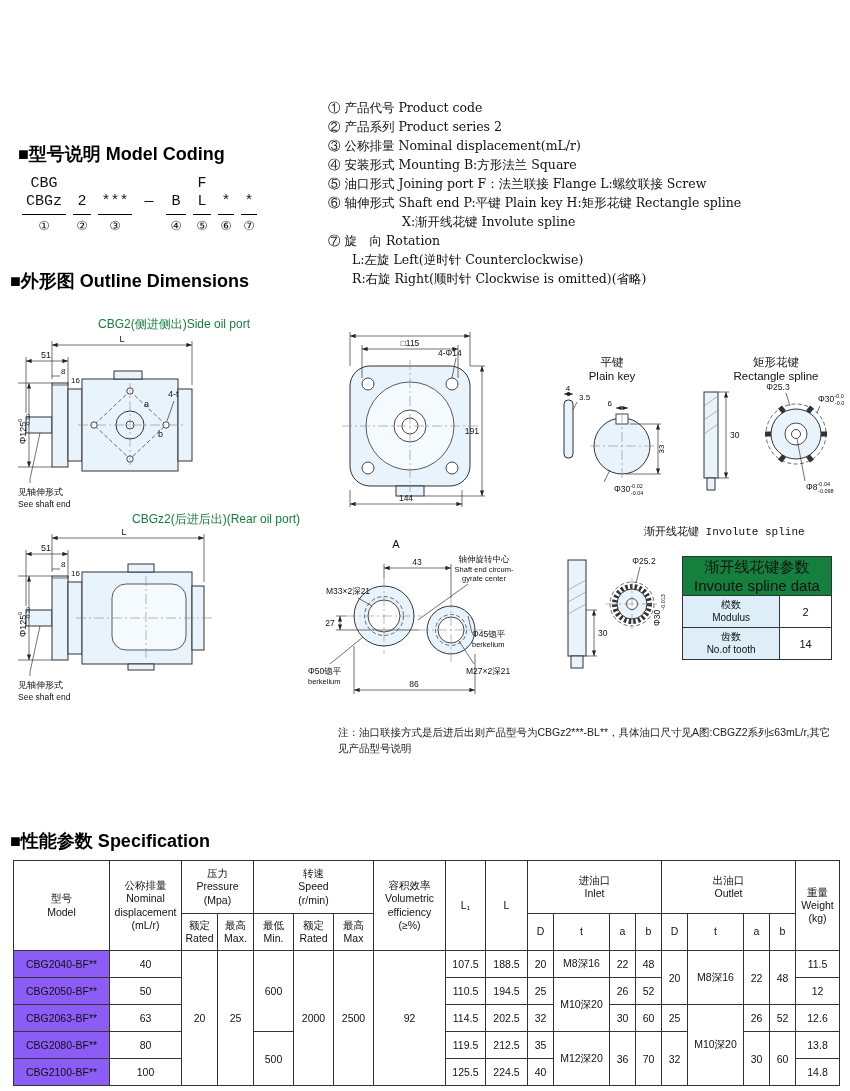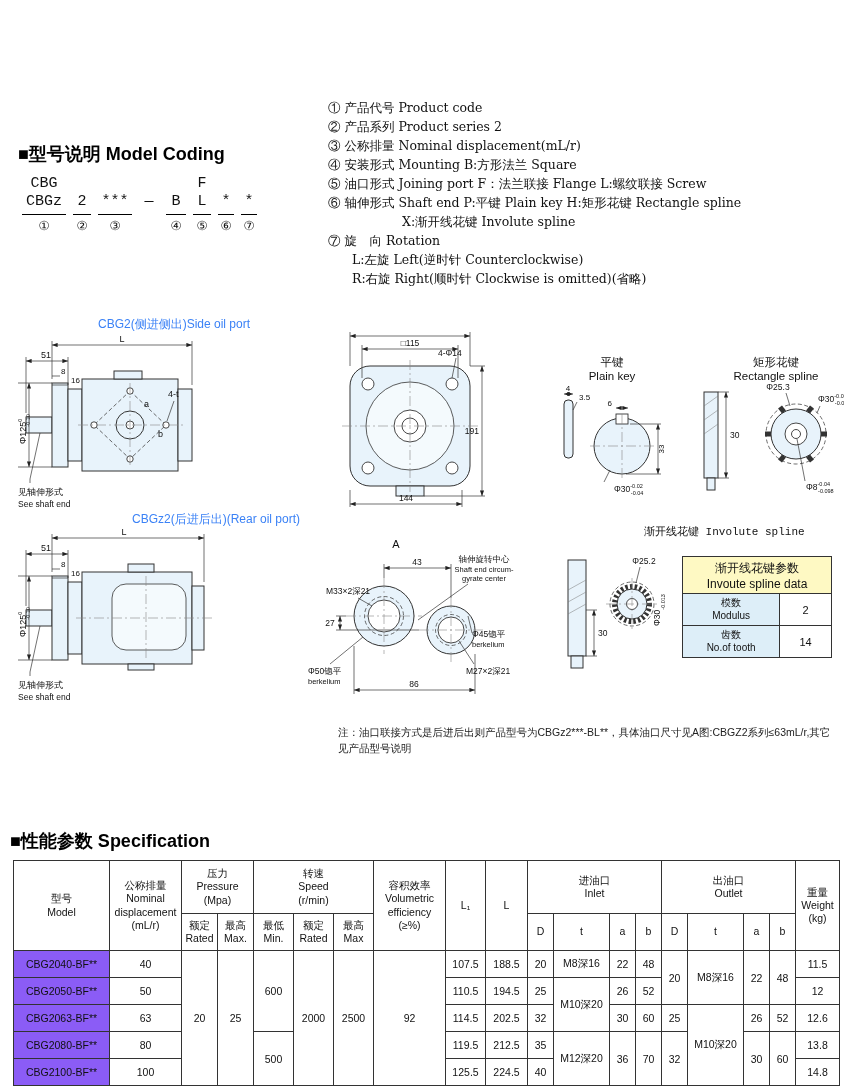--- a/index.html
+++ b/index.html
@@ -17,21 +17,21 @@
   .cd-col{display:flex;flex-direction:column;align-items:center;}
   .cd-txt{display:flex;flex-direction:column;justify-content:flex-end;min-height:42px;text-align:center;line-height:1.25;}
   .cd-line{width:100%;border-top:1.2px solid #000;margin-top:2px;}
   .cd-num{font-size:12.5px;margin-top:3px;}
   .w44{width:44px}.w18{width:18px}.w34{width:34px}.w20{width:20px}.w16{width:16px}
   
   #legend{position:absolute;left:328px;top:98px;width:506px;font-size:12.5px;line-height:19px;}
   .ind-x{padding-left:74px;}
   .ind-lr{padding-left:24px;}
   
-  .ftitle{position:absolute;font-family:"Liberation Sans",sans-serif;font-size:12px;color:#3b82f6;}
+  .ftitle{position:absolute;font-family:"Liberation Sans",sans-serif;font-size:12px;color:#15803d;}
   .ftitle2{position:absolute;font-family:"Liberation Sans",sans-serif;font-size:11.5px;line-height:14px;text-align:center;color:#111;}
   #note{position:absolute;left:338px;top:724px;width:496px;font-family:"Liberation Sans",sans-serif;
         font-size:10.5px;line-height:1.55;color:#222;}
   
   svg{position:absolute;}
   .part{fill:#e8f3fb;stroke:#333;stroke-width:1;}
   .part2{fill:#f4fafd;stroke:#333;stroke-width:0.8;}
   .hole{fill:#fff;stroke:#333;stroke-width:0.9;}
   .dash{fill:none;stroke:#444;stroke-width:0.8;stroke-dasharray:4 2.5;}
   .cl{stroke:#888;stroke-width:0.6;stroke-dasharray:10 3 2 3;fill:none;}
@@ -42,21 +42,21 @@
   .s8{font-size:8px;}
   .s85{font-size:8.5px;}
   .s75{font-size:7.5px;}
   .s11{font-size:11px;}
   .tol{font-size:5.5px;}
   
   #inv-title{position:absolute;left:644px;top:524px;font-family:Liberation Mono, monospace;font-size:11px;}
   #inv-table{position:absolute;left:682px;top:556px;border-collapse:collapse;width:150px;
              font-family:"Liberation Sans",sans-serif;}
   #inv-table th,#inv-table td{border:1px solid #333;white-space:pre-line;text-align:center;vertical-align:middle;}
-  #inv-table th{background:#fef9c3;font-weight:normal;font-size:12px;height:34px;}
+  #inv-table th{background:#15803d;font-weight:normal;font-size:15px;height:34px;}
   #inv-table td.lbl{background:#ddeef8;font-size:10px;height:29px;width:96px;line-height:1.25;}
   #inv-table td.val{font-size:11px;width:50px;background:#fff;}
   
   #spec-table{position:absolute;left:13px;top:860px;border-collapse:collapse;
               font-family:"Liberation Sans",sans-serif;}
   #spec-table th,#spec-table td{border:1px solid #333;text-align:center;vertical-align:middle;padding:1px 2px;}
   #spec-table th{font-weight:normal;font-size:10.5px;white-space:pre-line;line-height:1.25;background:#fff;}
   #spec-table td{font-size:10.5px;background:#fff;}
   #spec-table tr.body{height:27px;}
   #spec-table td.mdl{background:#8b5cf6;}
@@ -136,20 +136,21 @@
     <div>③ 公称排量 Nominal displacement(mL/r)</div>
     <div>④ 安装形式 Mounting B:方形法兰 Square</div>
     <div>⑤ 油口形式 Joining port F：法兰联接 Flange L:螺纹联接 Screw</div>
     <div>⑥ 轴伸形式 Shaft end P:平键 Plain key H:矩形花键 Rectangle spline</div>
     <div class="ind-x">X:渐开线花键 Involute spline</div>
     <div>⑦ 旋　向 Rotation</div>
     <div class="ind-lr">L:左旋 Left(逆时针 Counterclockwise)</div>
     <div class="ind-lr">R:右旋 Right(顺时针 Clockwise is omitted)(省略)</div>
   </div>
 
+  <h2 class="sec" id="sec-outline">■外形图 Outline Dimensions</h2>
 
   <div class="ftitle" style="left:98px;top:316px;">CBG2(侧进侧出)Side oil port</div>
 
   <svg style="left:16px;top:333px;" width="258" height="186" viewBox="0 0 258 186">
     <defs>
       <marker id="a1" viewBox="0 0 8 6" markerWidth="8" markerHeight="6" refX="8" refY="3" orient="auto-start-reverse">
         <path d="M0,0L8,3L0,6Z" fill="#222"></path>
       </marker>
     </defs>
     <g>

